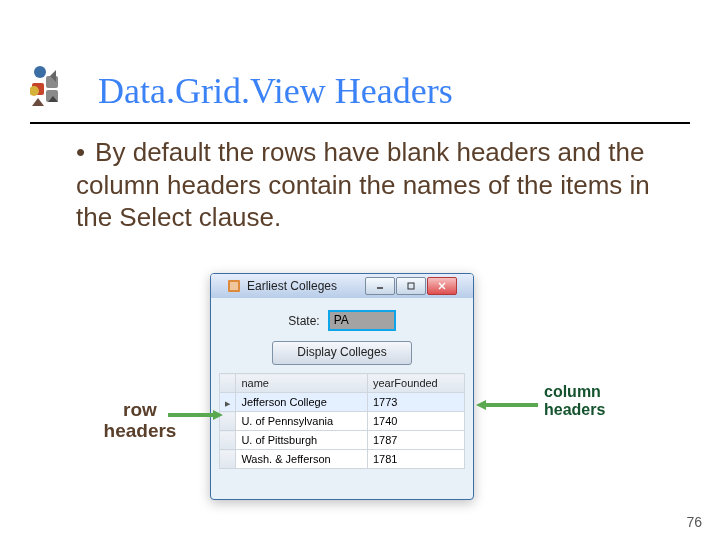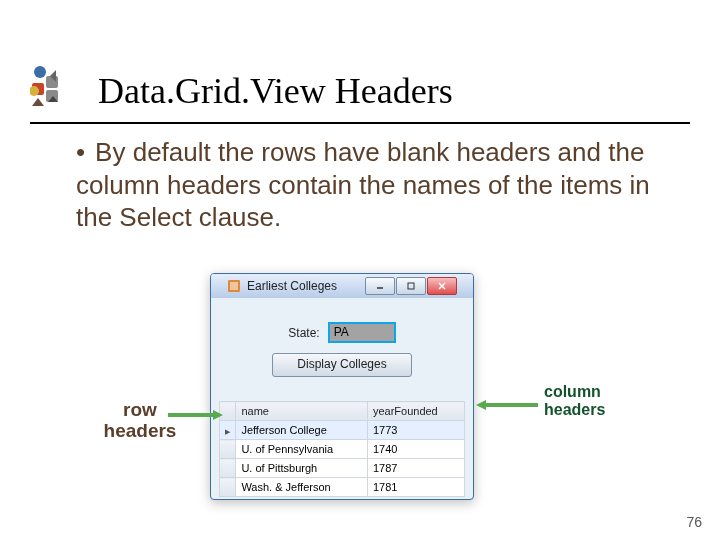--- a/index.html
+++ b/index.html
@@ -24,21 +24,21 @@
     left: 30px;
     width: 50px;
     height: 50px;
   }
   .title {
     position: absolute;
     top: 70px;
     left: 98px;
     font-family: Georgia, "Times New Roman", serif;
     font-size: 36px;
-    color: #000000;
+    color: #3b82f6;
     font-weight: normal;
   }
   .hr-line {
     position: absolute;
     top: 122px;
     left: 30px;
     width: 660px;
     height: 2px;
     background: #000;
   }
@@ -116,36 +116,36 @@
     color: #fff;
   }
   .client-area {
     padding: 4px 8px 8px 8px;
   }
   .state-row {
     display: flex;
     align-items: center;
     justify-content: center;
     gap: 8px;
-    margin-top: 20px;
+    margin-top: 8px;
     font-size: 12px;
   }
   .state-label { color: #222; }
   .state-box {
     border: 2px solid #0ea5e9;
     background: #a3a3a3;
     width: 56px;
     height: 17px;
     font-size: 12px;
     padding: 0 4px;
     line-height: 17px;
   }
   .display-btn {
     display: block;
-    margin: 10px auto 24px auto;
+    margin: 10px auto 8px auto;
     width: 138px;
     height: 22px;
     background: linear-gradient(to bottom, #f5f8fc, #d1dae6);
     border: 1px solid #7f91a6;
     border-radius: 3px;
     font-size: 12px;
     line-height: 20px;
     text-align: center;
     color: #222;
   }

